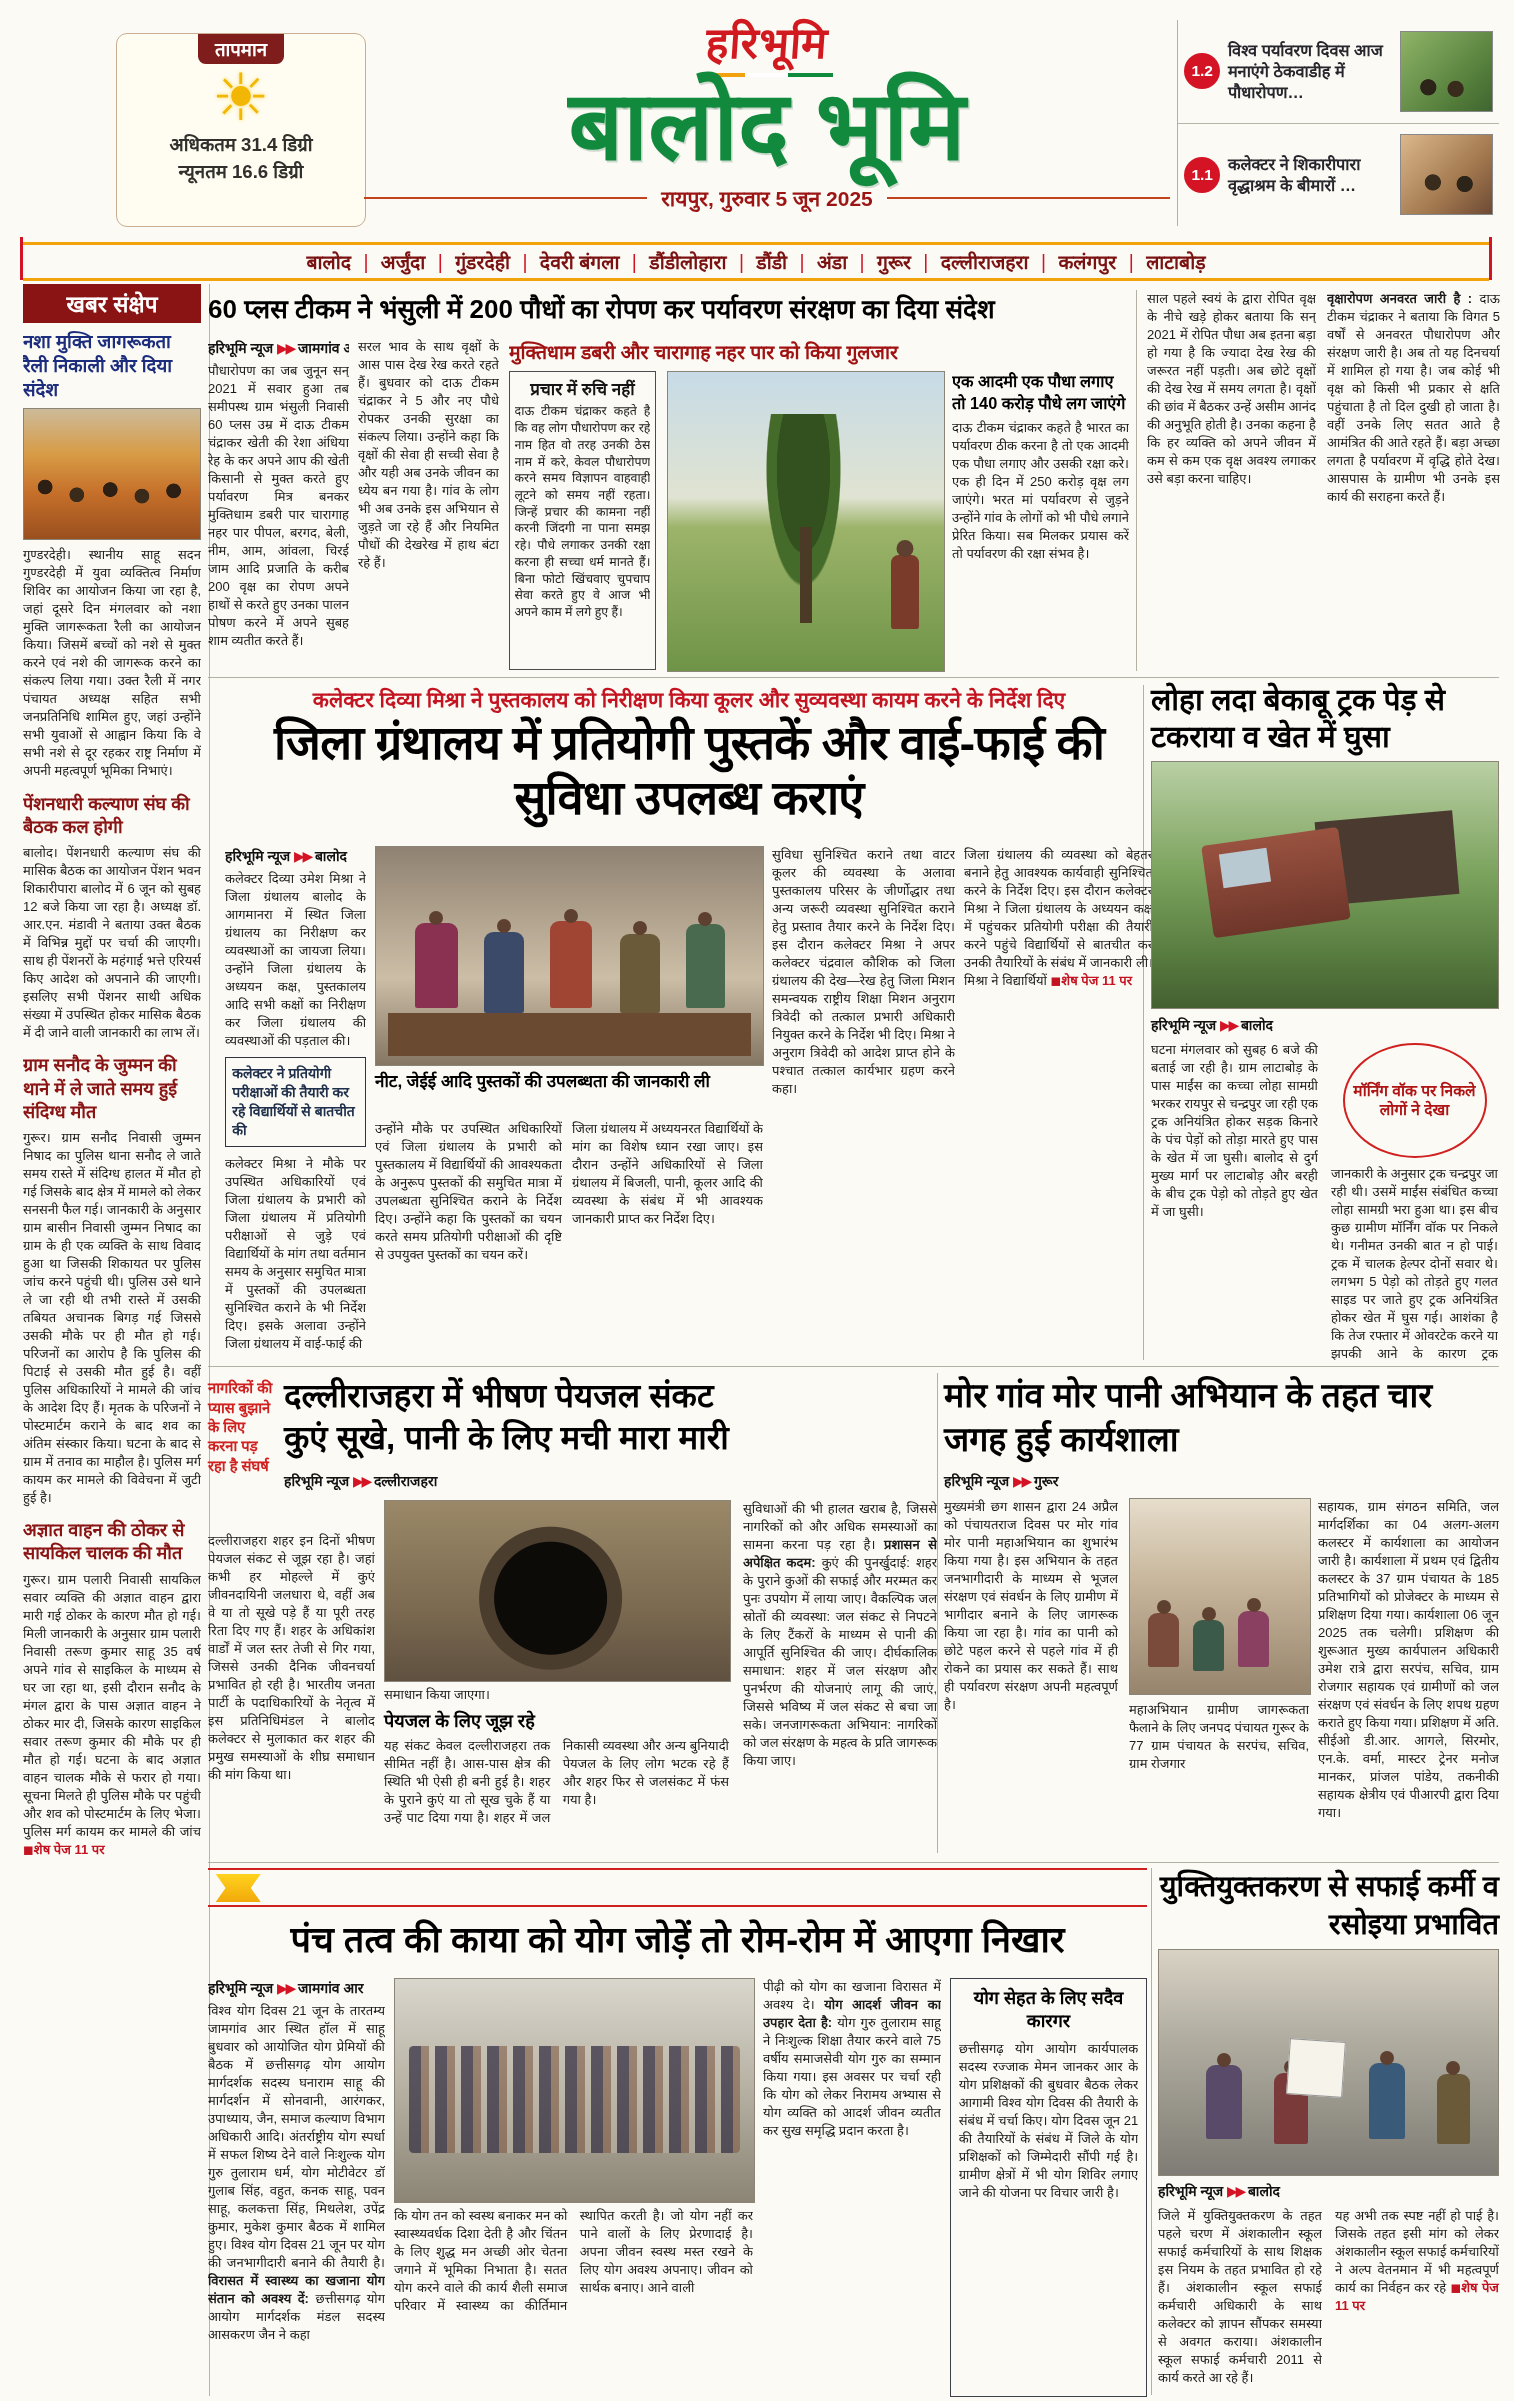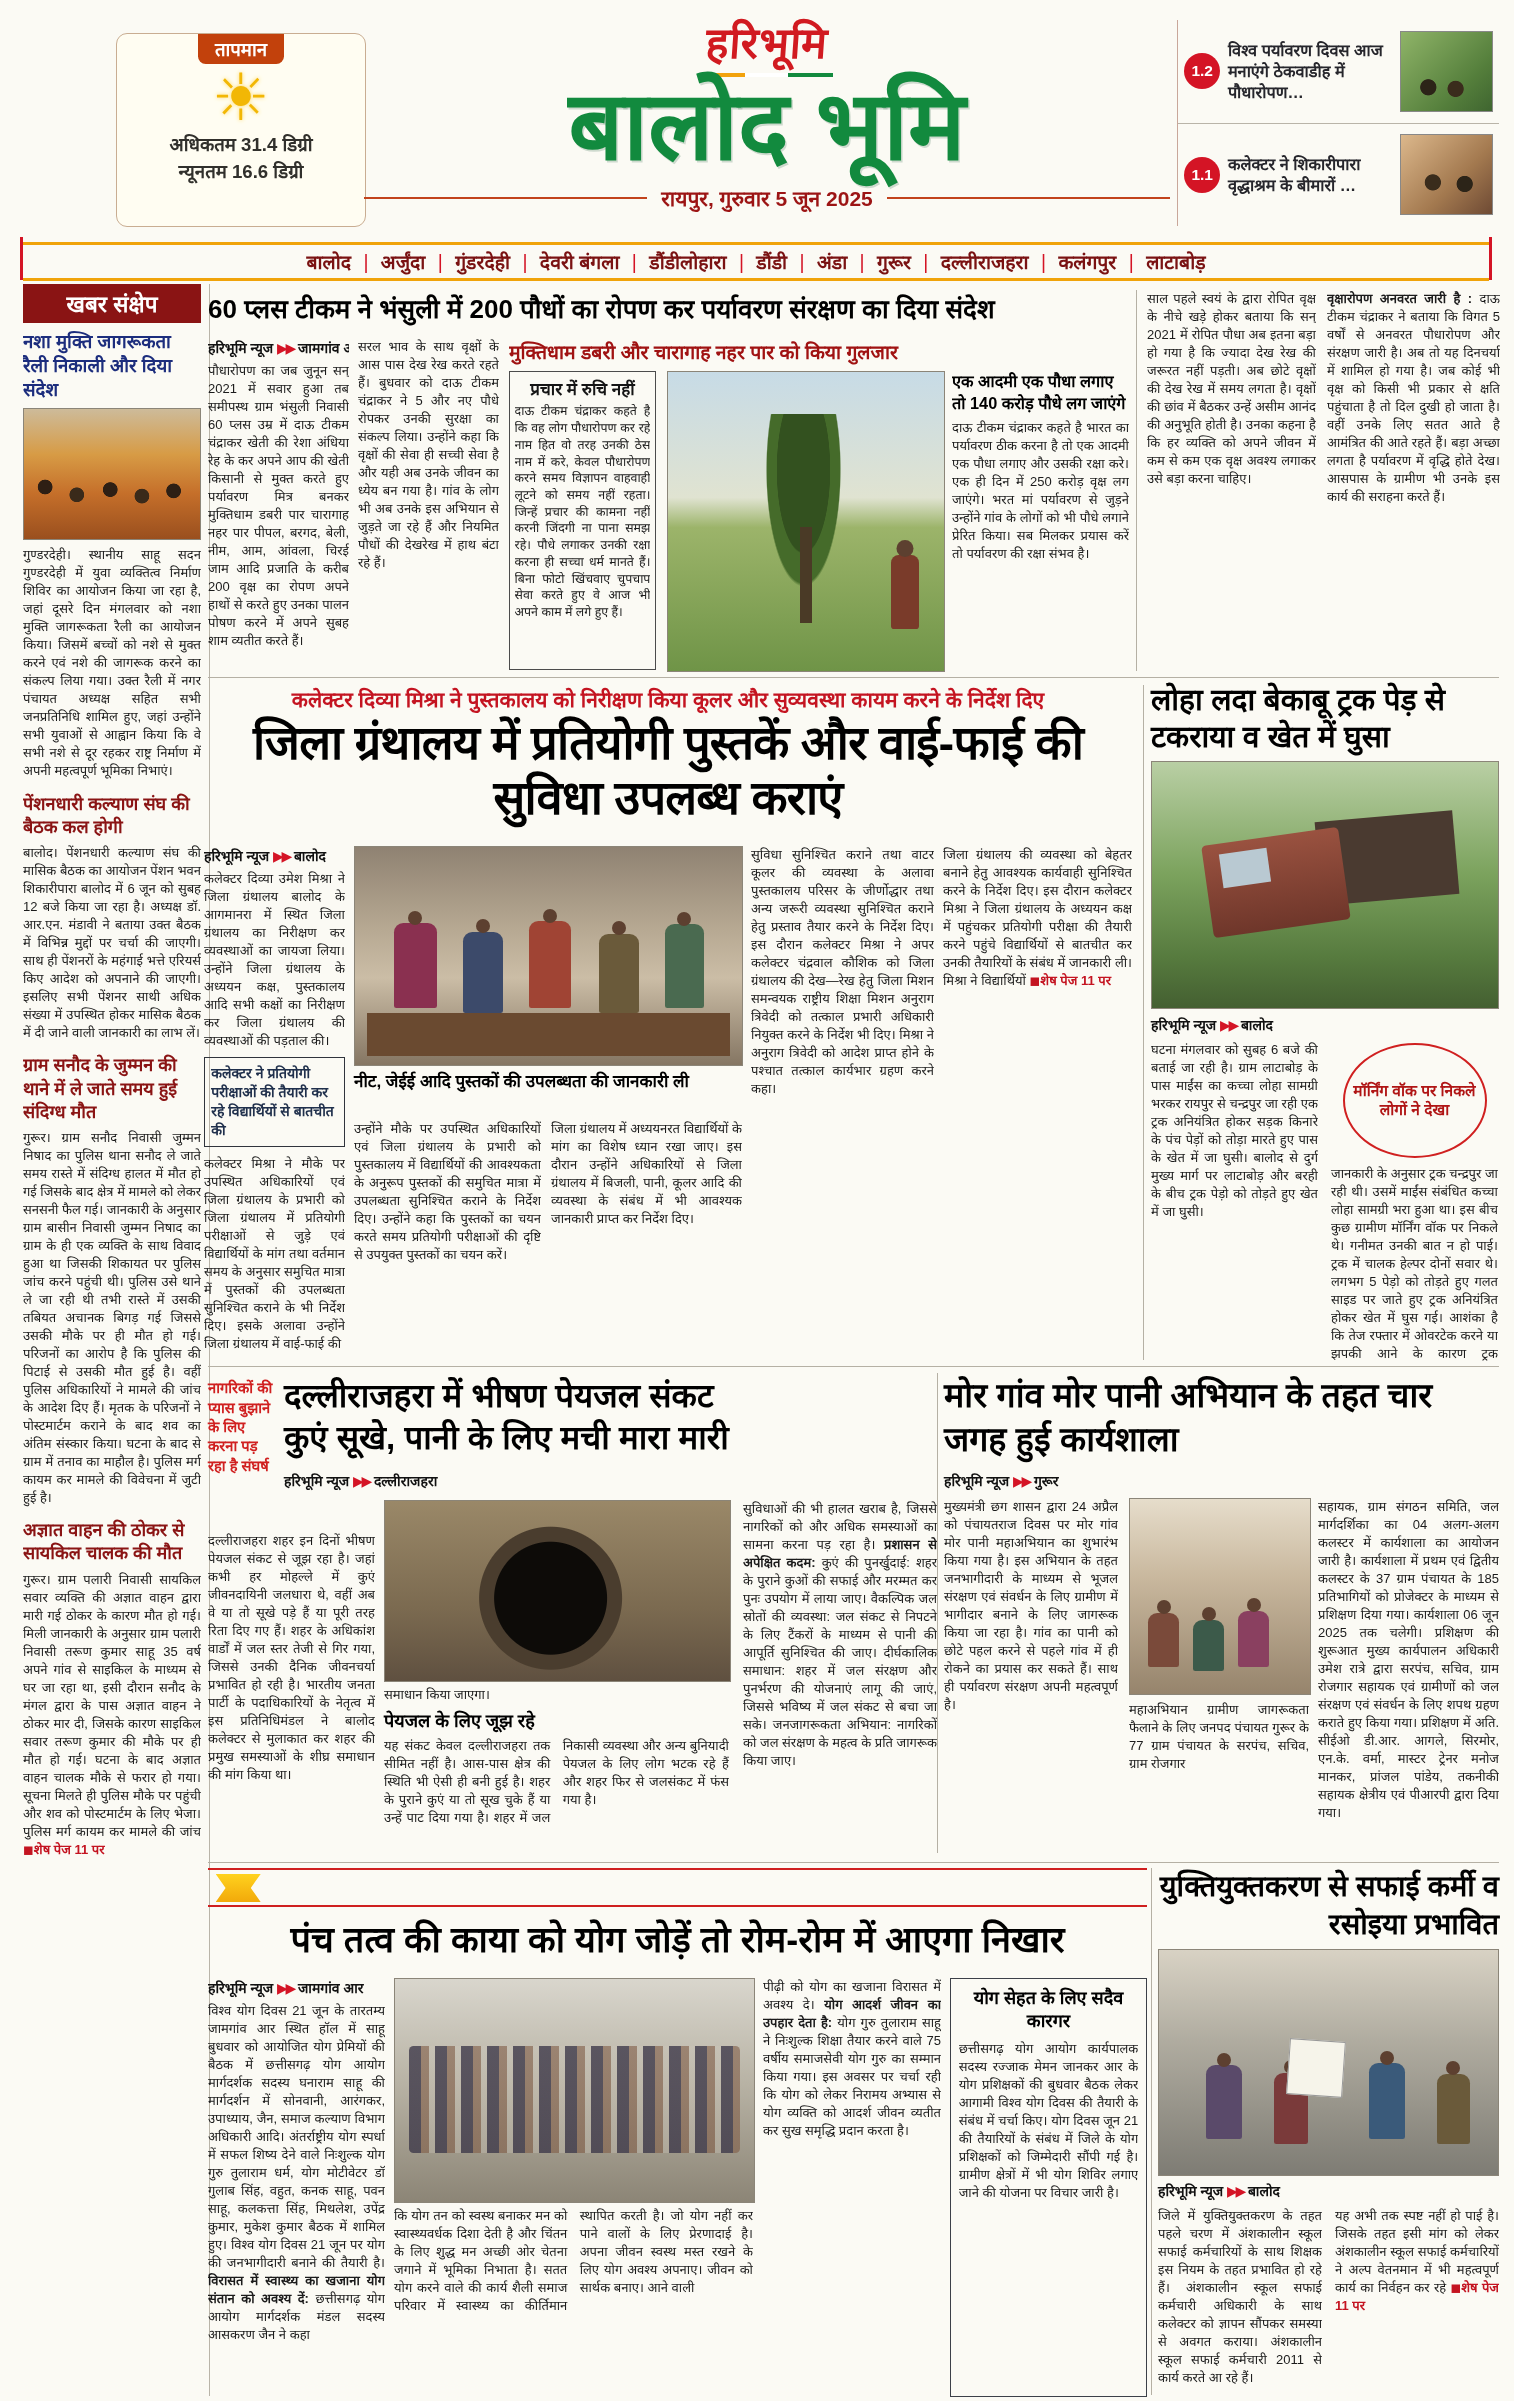--- a/index.html
+++ b/index.html
@@ -1,21 +1,21 @@
 <!DOCTYPE html>
 <html lang="hi" style="font-size:12.4px"><head>
 <meta charset="utf-8">
 <style>
   html,body{margin:0;padding:0;}
   body{background:#e8e6de;font-family:"Liberation Sans","DejaVu Sans",sans-serif;}
   .page{position:relative;width:1514px;height:2401px;background:#fbfaf4;margin:0 auto;overflow:hidden;color:#151515;}
   .abs{position:absolute;}
   
   .weather{left:116px;top:33px;width:248px;height:192px;border:1.5px solid #c9ad92;border-radius:11px;background:#fffdf2;text-align:center;}
-  .weather-title{display:inline-block;background:#c2410c;color:#fff;font-weight:800;font-size:18.6px;padding:2.3px 17px;border-radius:0 0 7.7px 7.7px;}
+  .weather-title{display:inline-block;background:#7f1d1d;color:#fff;font-weight:800;font-size:18.6px;padding:2.3px 17px;border-radius:0 0 7.7px 7.7px;}
   .sun{font-size:65px;line-height:1.05;color:#f2b705;text-shadow:0 0 4.6px #ffd95e;}
   .wline{font-size:18.6px;font-weight:800;color:#31302c;line-height:1.45;}
   .brand-area{left:364px;top:12.4px;width:806px;text-align:center;}
   .brand{color:#d11a20;font-size:43px;font-weight:800;transform:skewX(-4deg);letter-spacing:0.8px;}
   .brand-bar{width:132px;height:3.9px;margin:1.5px auto 0;background:linear-gradient(90deg,#f2a20c 0 33%,#ffffff 33% 66%,#128a3e 66%);}
   .big-title{color:#128a3e;font-size:96px;font-weight:800;line-height:1.02;text-shadow:1.5px 2.3px 0 rgba(6,70,32,.18);}
   .dateline-row{display:flex;align-items:center;margin-top:9px;}
   .dl-rule{flex:1;height:0;border-top:2.3px double #c2431c;}
   .dateline{color:#9c1414;font-weight:800;font-size:21px;margin:0 14px;white-space:nowrap;}
   .briefs{left:1177px;top:20px;width:321px;height:206px;border-left:0.8px solid #c9a79a;display:flex;flex-direction:column;}
@@ -88,21 +88,21 @@
   .ts-col2{left:150px;top:54px;width:141px;height:333px;}
   .ts-subc{left:301px;top:54px;width:620px;color:#a01212;font-size:19.4px;font-weight:800;white-space:nowrap;overflow:hidden;}
   .ts-box1{left:301px;top:87px;width:147px;height:299px;border:0.8px solid #4c4c4c;padding:4.6px;overflow:hidden;box-sizing:border-box;}
   .ts-box1-t{font-weight:800;font-size:17px;text-align:center;margin-bottom:3.9px;}
   .ts-photo{left:459px;top:87px;width:276px;height:299px;}
   .ts-col5{left:744px;top:87px;width:177px;height:299px;overflow:hidden;}
   .ts-vrule{left:928px;top:6.2px;height:381px;}
   .ts-col6{left:939px;top:6.2px;width:169px;height:381px;}
   .ts-col7{left:1119px;top:6.2px;width:173px;height:381px;}
   
-  .library{left:204px;top:682px;width:928px;height:680px;}
+  .library{left:225px;top:682px;width:928px;height:680px;}
   .lib-kicker{left:0;top:3.1px;width:100%;text-align:center;color:#c41421;font-size:21px;font-weight:800;}
   .lib-headline{left:0;top:34px;width:100%;text-align:center;font-size:47px;font-weight:800;line-height:1.16;color:#000;letter-spacing:-0.8px;}
   .lib-col1{left:0;top:164px;width:141px;height:510px;overflow:hidden;}
   .lib-box{border:1.5px solid #30343c;padding:6.2px;margin:7.7px 0;font-weight:800;font-size:14px;line-height:1.35;color:#20304c;}
   .lib-photo{left:150px;top:164px;width:387px;height:218px;}
   .lib-caption{left:150px;top:389px;width:387px;font-weight:800;font-size:17px;color:#000;line-height:1.3;}
   .lib-col2{left:150px;top:438px;width:187px;height:235px;}
   .lib-col3{left:347px;top:438px;width:191px;height:235px;}
   .lib-col4{left:547px;top:164px;width:183px;height:510px;}
   .lib-col5{left:739px;top:164px;width:189px;height:510px;}

